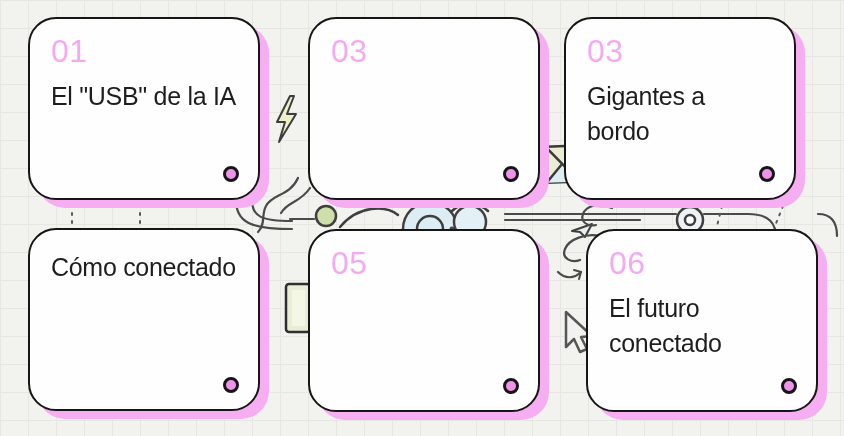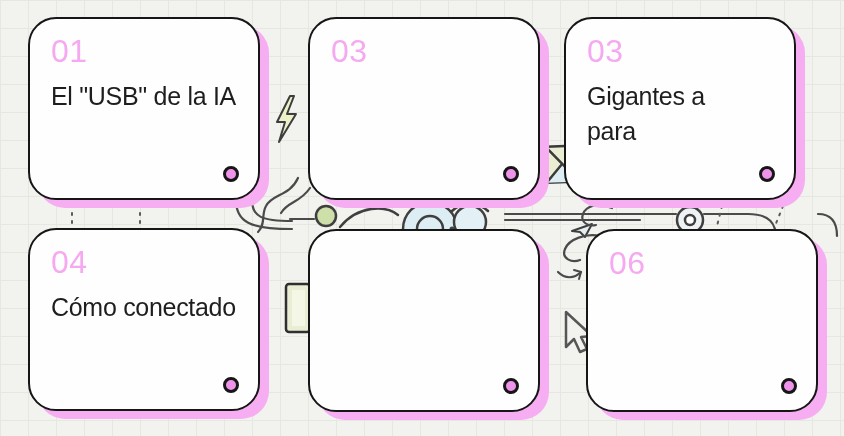--- a/index.html
+++ b/index.html
@@ -157,32 +157,34 @@
   </div>
 
   <div class="card pos-2">
     <div class="card-number">03</div>
     <span class="card-dot"></span>
   </div>
 
   <div class="card pos-3">
     <div class="card-number">03</div>
     <div class="card-title">Gigantes a
-para</div>
+bordo</div>
     <span class="card-dot"></span>
   </div>
 
   <div class="card pos-4">
-    <div class="card-number">04</div>
     <div class="card-title">Cómo conectado</div>
     <span class="card-dot"></span>
   </div>
 
   <div class="card pos-5">
+    <div class="card-number">05</div>
     <span class="card-dot"></span>
   </div>
 
   <div class="card pos-6">
     <div class="card-number">06</div>
+    <div class="card-title">El futuro
+conectado</div>
     <span class="card-dot"></span>
   </div>
 
 </div>
 
 </body></html>

